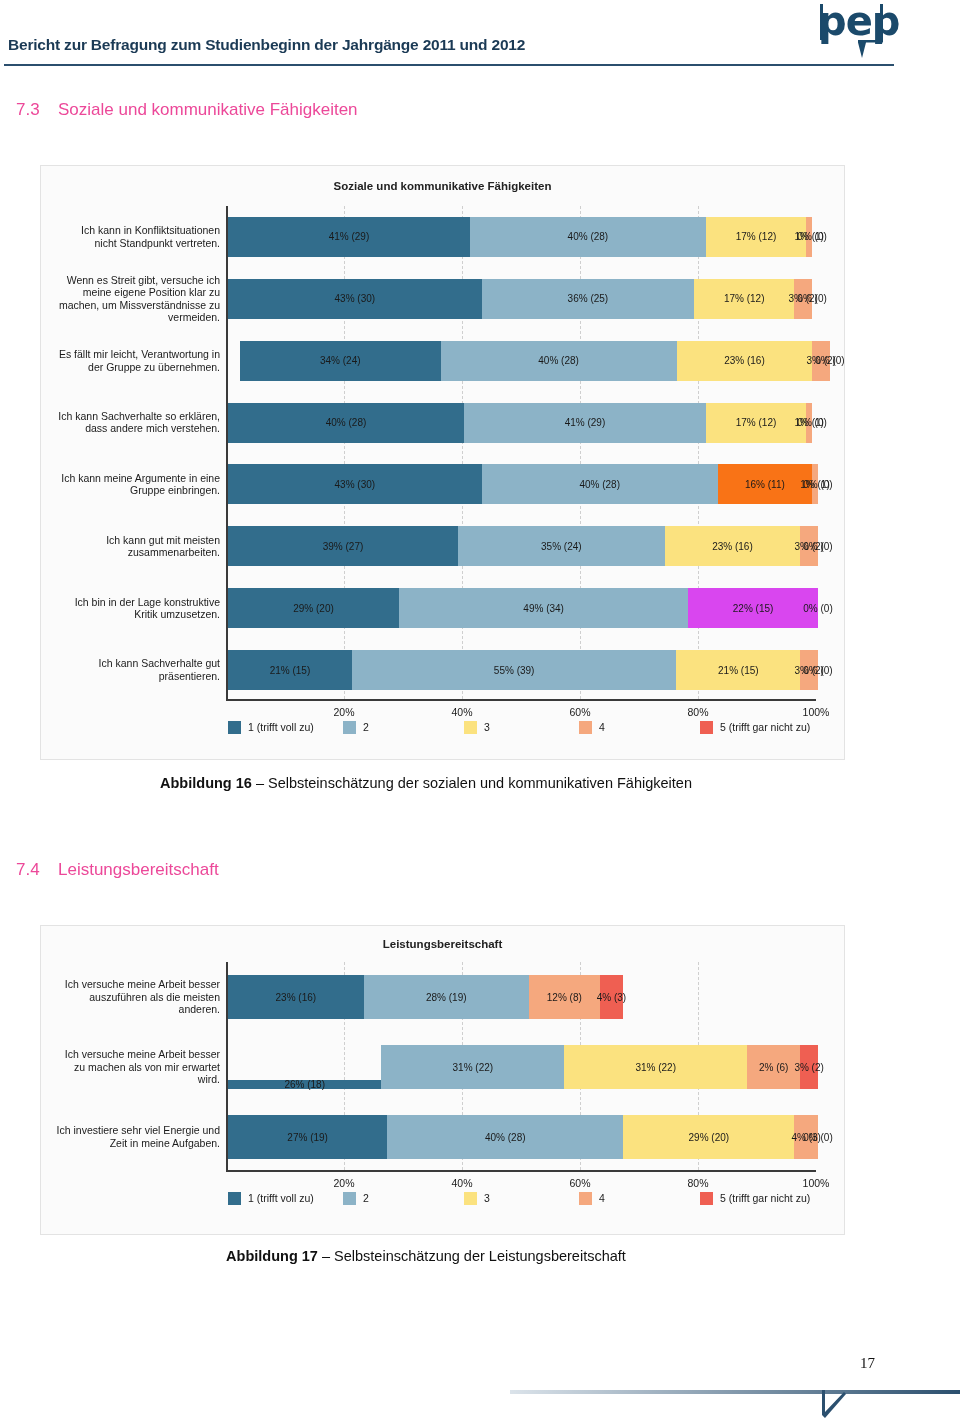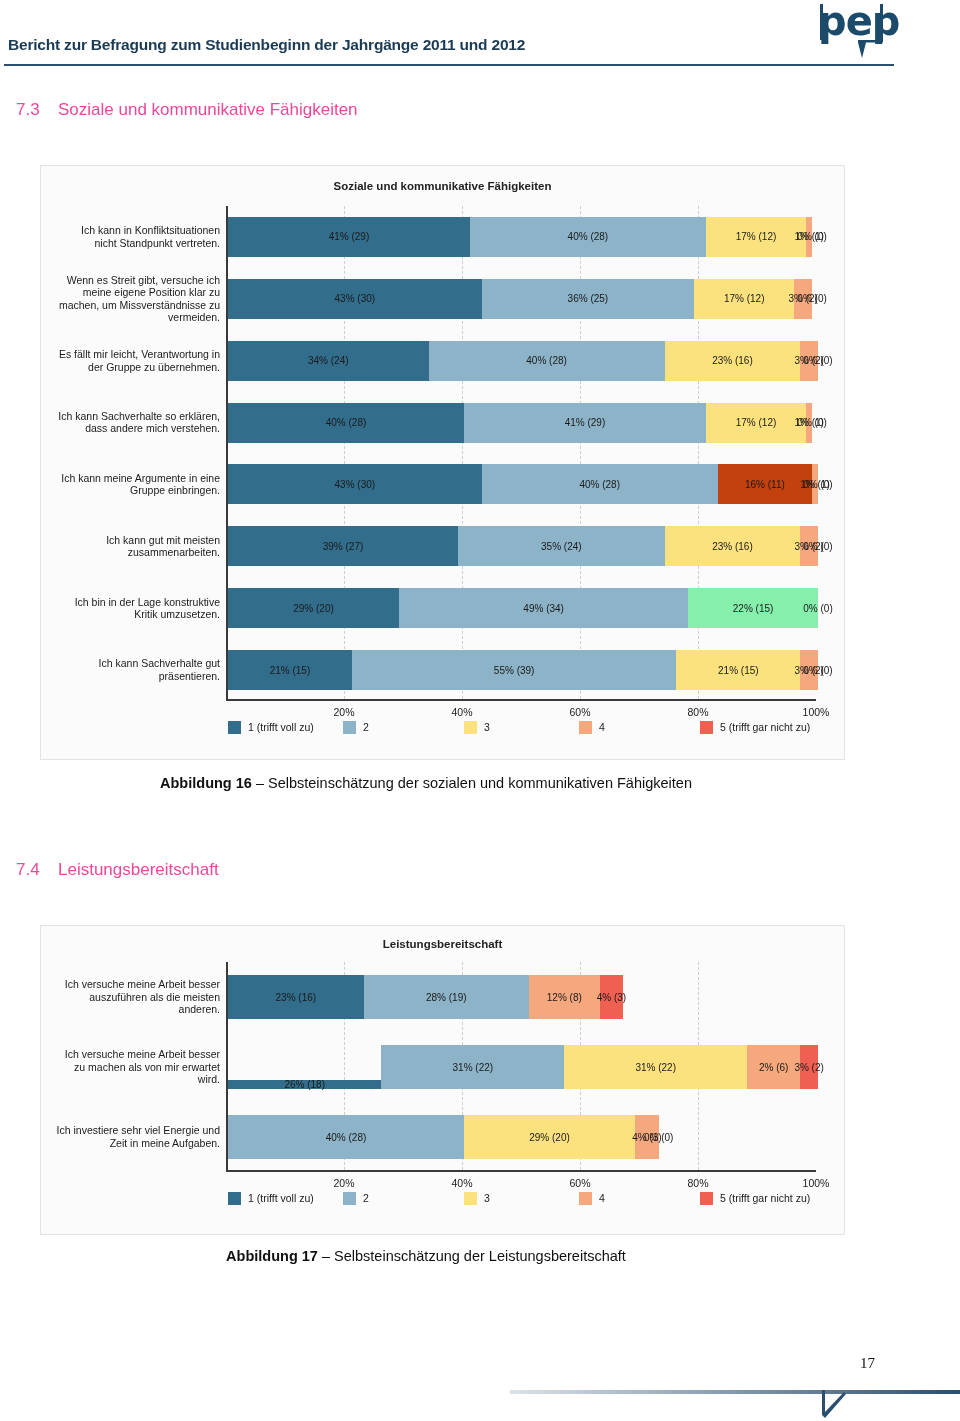--- a/index.html
+++ b/index.html
@@ -271,21 +271,21 @@
       </div>
       <div class="seg" style="background: rgb(245, 168, 126); width: 17.7px; flex: 0 0 auto;">
         <span class="seg-label">3% (2)</span>
       </div>
       <div class="seg" style="background: rgb(239, 95, 82); width: 0px; flex: 0 0 auto;">
         <span class="seg-label">0% (0)</span>
       </div>
     </div>
     <div class="rowlabel" style="left: 4px; width: 175px; top: 182.088px;">Es fällt mir leicht, Verantwortung in
 der Gruppe zu übernehmen.</div>
-    <div class="bar-row" style="left: 187px; top: 174.688px; width: 590px; height: 40px;">
+    <div class="bar-row" style="left: 187px; top: 174.688px; width: 590px; height: 40px; padding-left: 12px;">
       <div class="seg" style="background: rgb(50, 109, 140); width: 200.6px; flex: 0 0 auto;">
         <span class="seg-label">34% (24)</span>
       </div>
       <div class="seg" style="background: rgb(140, 179, 199); width: 236px; flex: 0 0 auto;">
         <span class="seg-label">40% (28)</span>
       </div>
       <div class="seg" style="background: rgb(251, 226, 127); width: 135.7px; flex: 0 0 auto;">
         <span class="seg-label">23% (16)</span>
       </div>
       <div class="seg" style="background: rgb(245, 168, 126); width: 17.7px; flex: 0 0 auto;">
@@ -316,21 +316,21 @@
     </div>
     <div class="rowlabel" style="left: 4px; width: 175px; top: 305.837px;">Ich kann meine Argumente in eine
 Gruppe einbringen.</div>
     <div class="bar-row" style="left: 187px; top: 298.438px; width: 590px; height: 40px;">
       <div class="seg" style="background: rgb(50, 109, 140); width: 253.7px; flex: 0 0 auto;">
         <span class="seg-label">43% (30)</span>
       </div>
       <div class="seg" style="background: rgb(140, 179, 199); width: 236px; flex: 0 0 auto;">
         <span class="seg-label">40% (28)</span>
       </div>
-      <div class="seg" style="background: #c2410c; width: 94.4px; flex: 0 0 auto;">
+      <div class="seg" style="background: #f97316; width: 94.4px; flex: 0 0 auto;">
         <span class="seg-label">16% (11)</span>
       </div>
       <div class="seg" style="background: rgb(245, 168, 126); width: 5.9px; flex: 0 0 auto;">
         <span class="seg-label">1% (1)</span>
       </div>
       <div class="seg" style="background: rgb(239, 95, 82); width: 0px; flex: 0 0 auto;">
         <span class="seg-label">0% (0)</span>
       </div>
     </div>
     <div class="rowlabel" style="left: 4px; width: 175px; top: 367.712px;">Ich kann gut mit meisten
@@ -354,21 +354,21 @@
     </div>
     <div class="rowlabel" style="left: 4px; width: 175px; top: 429.587px;">Ich bin in der Lage konstruktive
 Kritik umzusetzen.</div>
     <div class="bar-row" style="left: 187px; top: 422.188px; width: 590px; height: 40px;">
       <div class="seg" style="background: rgb(50, 109, 140); width: 171.1px; flex: 0 0 auto;">
         <span class="seg-label">29% (20)</span>
       </div>
       <div class="seg" style="background: rgb(140, 179, 199); width: 289.1px; flex: 0 0 auto;">
         <span class="seg-label">49% (34)</span>
       </div>
-      <div class="seg" style="background: #86efac; width: 129.8px; flex: 0 0 auto;">
+      <div class="seg" style="background: #d946ef; width: 129.8px; flex: 0 0 auto;">
         <span class="seg-label">22% (15)</span>
       </div>
       <div class="seg" style="background: rgb(245, 168, 126); width: 0px; flex: 0 0 auto;">
         <span class="seg-label">0% (0)</span>
       </div>
       <div class="seg" style="background: rgb(239, 95, 82); width: 0px; flex: 0 0 auto;">
         <span class="seg-label"></span>
       </div>
     </div>
     <div class="rowlabel" style="left: 4px; width: 175px; top: 491.462px;">Ich kann Sachverhalte gut
@@ -470,20 +470,23 @@
       <div class="seg" style="background: rgb(245, 168, 126); width: 53.1px; flex: 0 0 auto;">
         <span class="seg-label">2% (6)</span>
       </div>
       <div class="seg" style="background: rgb(239, 95, 82); width: 17.7px; flex: 0 0 auto;">
         <span class="seg-label">3% (2)</span>
       </div>
     </div>
     <div class="rowlabel" style="left: 4px; width: 175px; top: 198.4px;">Ich investiere sehr viel Energie und
 Zeit in meine Aufgaben.</div>
     <div class="bar-row" style="left: 187px; top: 189px; width: 590px; height: 44px;">
+      <div class="seg" style="background: rgb(50, 109, 140); width: 159.3px; flex: 0 0 auto;">
+        <span class="seg-label">27% (19)</span>
+      </div>
       <div class="seg" style="background: rgb(140, 179, 199); width: 236px; flex: 0 0 auto;">
         <span class="seg-label">40% (28)</span>
       </div>
       <div class="seg" style="background: rgb(251, 226, 127); width: 171.1px; flex: 0 0 auto;">
         <span class="seg-label">29% (20)</span>
       </div>
       <div class="seg" style="background: rgb(245, 168, 126); width: 23.6px; flex: 0 0 auto;">
         <span class="seg-label">4% (3)</span>
       </div>
       <div class="seg" style="background: rgb(239, 95, 82); width: 0px; flex: 0 0 auto;">

